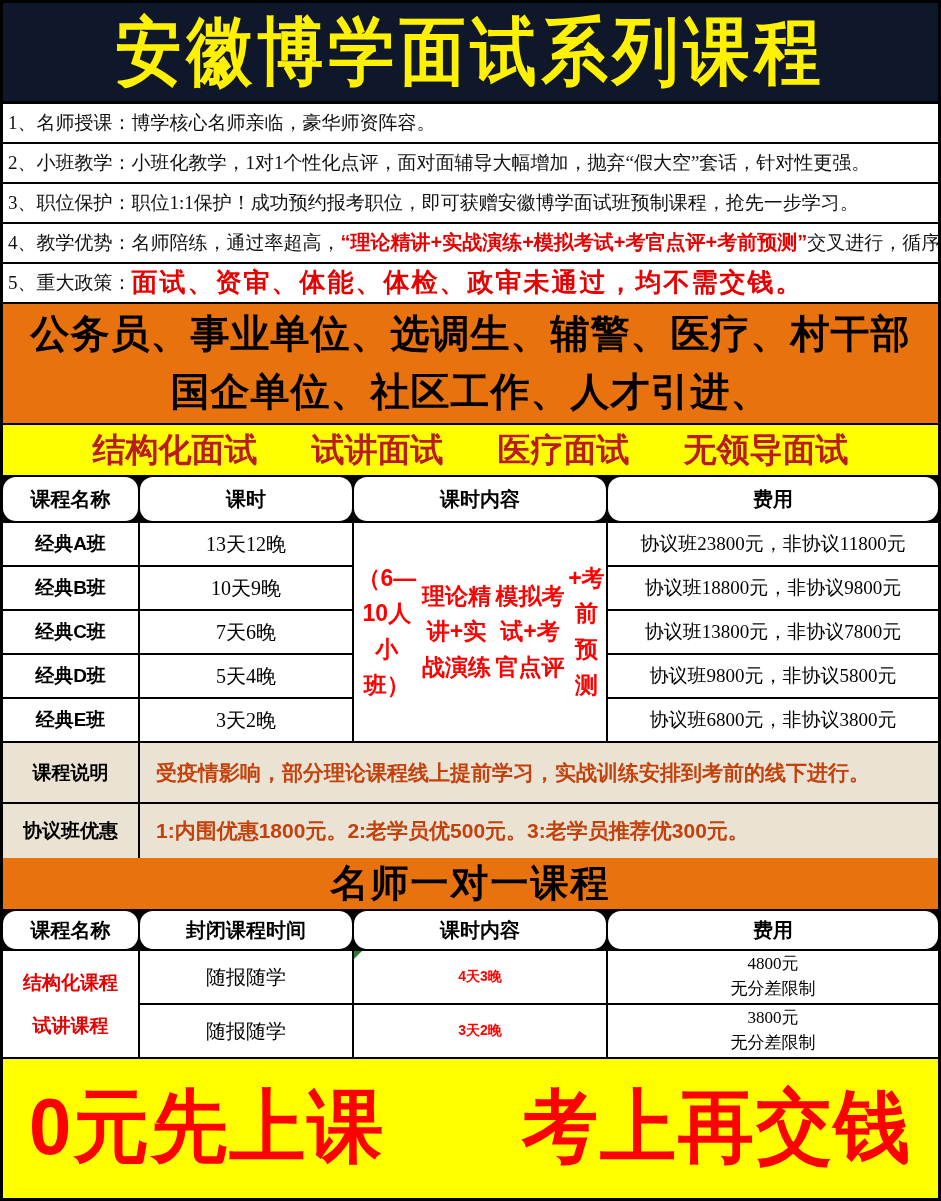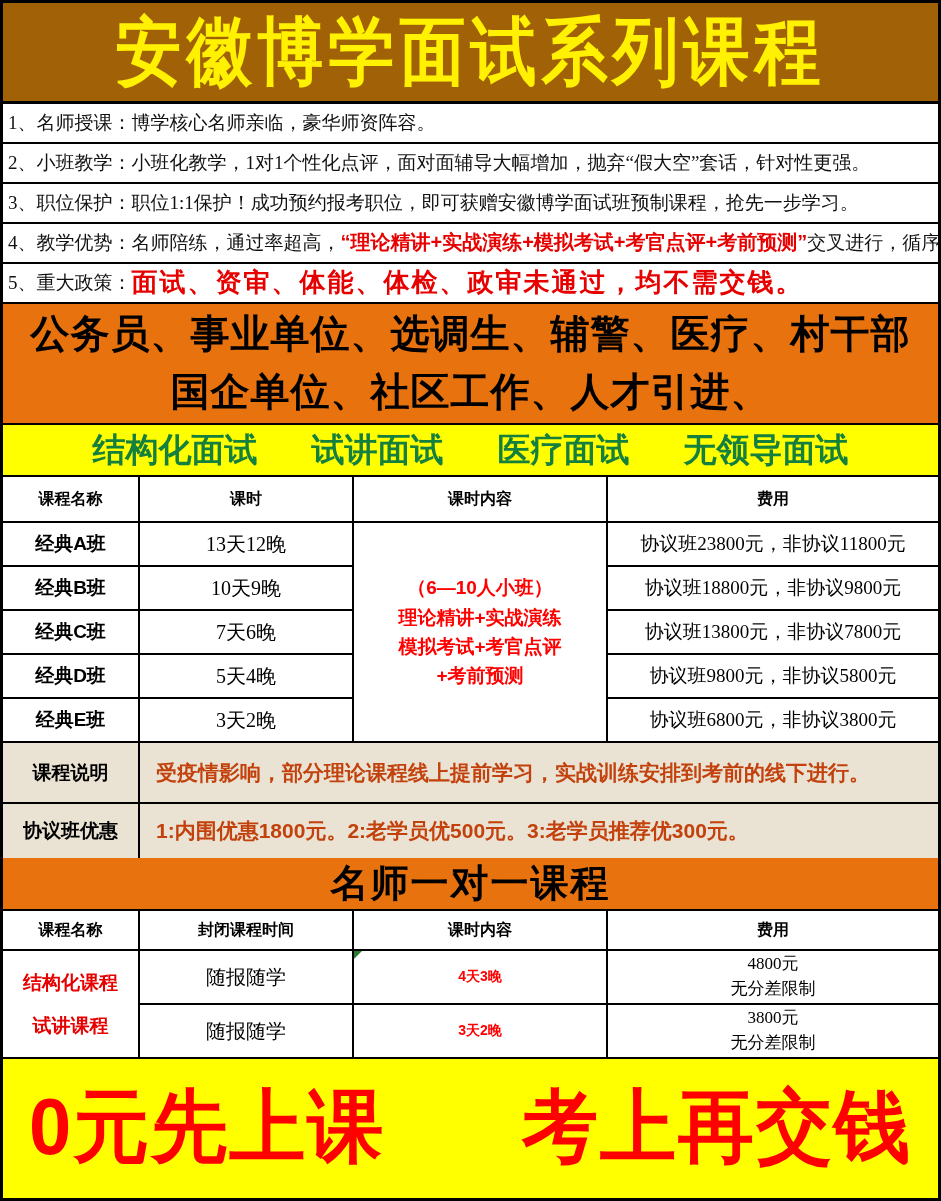--- a/index.html
+++ b/index.html
@@ -2,52 +2,52 @@
 <html><head>
 <meta charset="utf-8">
 <style>
   html,body{margin:0;padding:0;background:#fff;}
   .poster{
     width:941px;height:1201px;box-sizing:border-box;border:3px solid #000;
     display:flex;flex-direction:column;background:#fff;
     font-family:"Liberation Sans",sans-serif;overflow:hidden;
   }
   
-  .title-banner{height:117px;background:#a16207;border-bottom:3px solid #000;
+  .title-banner{height:117px;background:#0f172a;border-bottom:3px solid #000;
     display:flex;align-items:center;justify-content:center;box-sizing:border-box;}
   .title-text{color:#FFF100;font-size:66px;font-weight:bold;letter-spacing:5px;
     transform:scaleY(1.12);white-space:nowrap;}
   
   .notice-row{height:40px;box-sizing:border-box;border-bottom:2px solid #000;
     display:flex;align-items:center;padding:0 5px;font-size:19px;color:#111;
     font-family:"Liberation Serif",serif;white-space:nowrap;overflow:hidden;}
   .notice-red{color:#E60000;font-weight:bold;font-family:"Liberation Sans",sans-serif;font-size:20px;}
   .notice-red-big{color:#E60000;font-weight:bold;font-size:26px;letter-spacing:2px;
     font-family:"Liberation Sans",sans-serif;}
   
   .audience{height:142px;background:#E8720E;box-sizing:border-box;border-bottom:2px solid #000;
     display:flex;flex-direction:column;align-items:center;justify-content:center;gap:4px;}
   .audience div{color:#000;font-weight:bold;font-size:39px;letter-spacing:1px;white-space:nowrap;}
   
   .types{height:58px;background:#FFFF00;display:flex;align-items:center;justify-content:center;
     gap:54px;box-sizing:border-box;}
-  .types span{color:#15803d;font-weight:bold;font-size:33px;white-space:nowrap;}
+  .types span{color:#b91c1c;font-weight:bold;font-size:33px;white-space:nowrap;}
   
   .tbl{display:grid;grid-template-columns:135px 212px 252px 1fr;gap:2px;background:#000;
     border-top:2px solid #000;box-sizing:border-box;}
   .c{background:#fff;display:flex;align-items:center;justify-content:center;
     box-sizing:border-box;overflow:hidden;}
-  .hdr{font-weight:bold;font-size:16px;color:#000;}
+  .hdr{font-weight:bold;font-size:20px;color:#000;border-radius:13px;}
   .cname{font-weight:bold;font-size:19px;color:#000;text-align:right;}
   .serif{font-family:"Liberation Serif",serif;font-size:20px;color:#000;}
   .fee{font-family:"Liberation Serif",serif;font-size:19px;color:#000;white-space:nowrap;}
   
   .tbl1{grid-template-rows:44px 42px 42px 42px 42px 42px 59px 54px;height:383px;}
-  .merge-content{grid-column:3;grid-row:2 / span 5;flex-direction:column;
-    color:#FF0000;font-weight:bold;font-size:19px;line-height:1.55;text-align:center;}
+  .merge-content{grid-column:3;grid-row:2 / span 5;flex-direction:row;
+    color:#FF0000;font-weight:bold;font-size:23px;line-height:1.55;text-align:center;}
   .beige{background:#EAE3D3;}
   .note-content{grid-column:2 / span 3;justify-content:flex-start;padding-left:16px;
     color:#c2410c;font-weight:bold;font-size:21px;white-space:nowrap;}
   
   .oo-banner{height:59px;background:#E8720E;display:flex;align-items:center;justify-content:center;}
   .oo-banner span{color:#000;font-weight:bold;font-size:38px;letter-spacing:2px;}
   
   .tbl2{grid-template-rows:38px 52px 52px;height:150px;border-bottom:2px solid #000;}
   .merge-course{grid-column:1;grid-row:2 / span 2;flex-direction:column;justify-content:space-around;
     padding:10px 0;color:#E60000;font-weight:bold;font-size:19px;}

